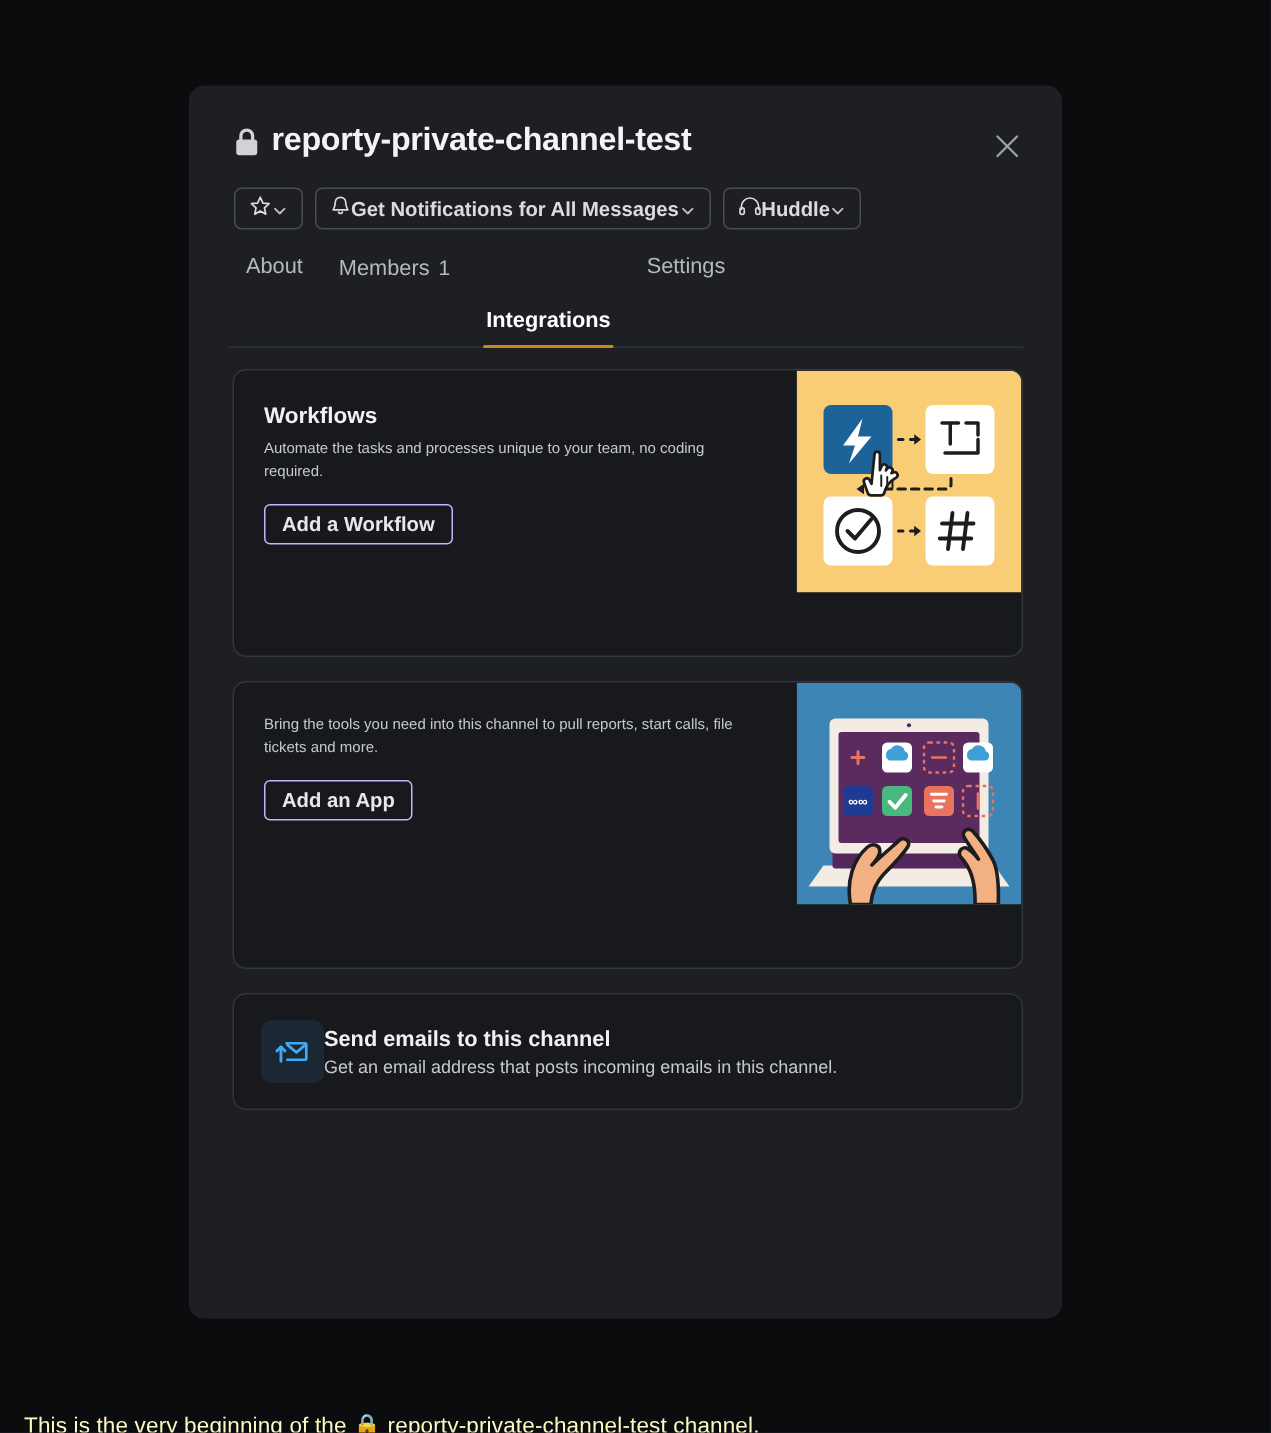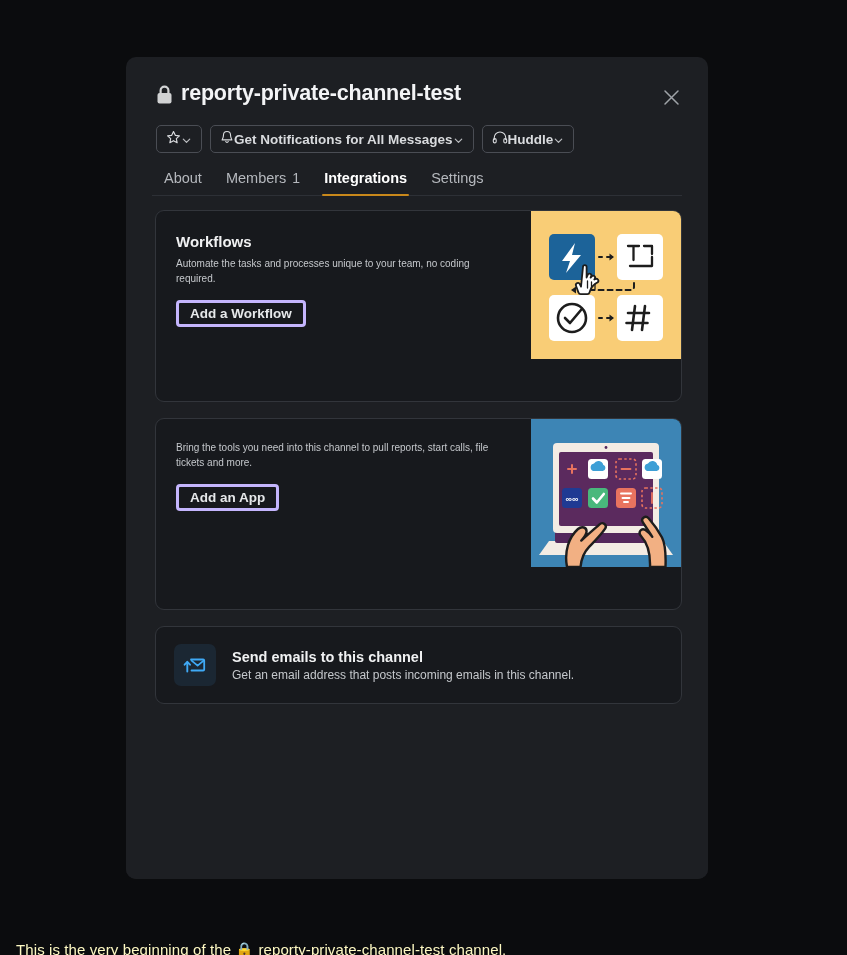--- a/index.html
+++ b/index.html
@@ -148,20 +148,21 @@
   }
 
   .tab .tab-count {
     font-size: 14px;
     color: #b5b8bd;
   }
 
   .tab.active {
     color: #ffffff;
     font-weight: bold;
+    margin-top: 36px;
   }
   .tab.active::after {
     content: "";
     position: absolute;
     left: 10px;
     right: 10px;
     bottom: -1px;
     height: 2px;
     background: #c8881b;
     border-radius: 1px;
@@ -203,21 +204,21 @@
   .promo-desc {
     font-size: 10px;
     color: #c5c8cc;
     line-height: 1.49;
     max-width: 330px;
     margin-bottom: 13px;
   }
 
   .promo-btn {
     height: 27px;
-    border: 3px solid #c4b5fd;
+    border: 1px solid #c4b5fd;
     border-radius: 4px;
     background: transparent;
     color: #e6e8ea;
     font-family: "Liberation Sans", sans-serif;
     font-size: 13.5px;
     font-weight: bold;
     padding: 0 11px;
     cursor: pointer;
     white-space: nowrap;
   }
@@ -227,21 +228,20 @@
     width: 150px;
     align-self: stretch;
     position: relative;
     overflow: hidden;
   }
 
   
   .email-card {
     display: flex;
     align-items: center;
-    gap: 16px;
     background: #17191d;
     border: 1px solid #32353b;
     border-radius: 9px;
     padding: 17px 20px 17px 18px;
     cursor: pointer;
   }
 
   .email-icon-tile {
     flex: 0 0 42px;
     width: 42px;

